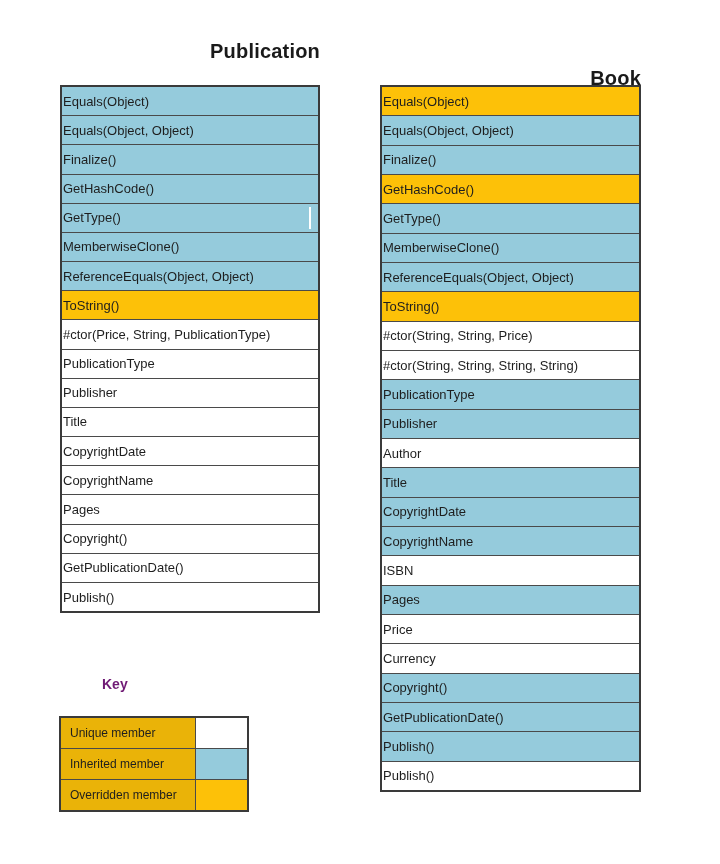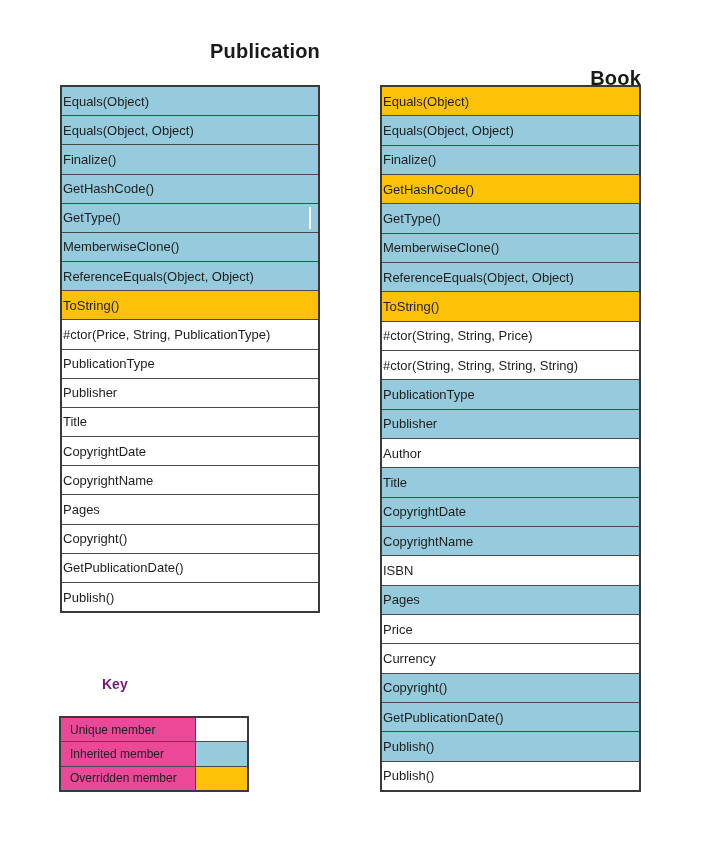--- a/index.html
+++ b/index.html
@@ -36,23 +36,23 @@
   }
   .mrow + .mrow{border-top:1px solid var(--divider);}
   .mrow.inherited{background:var(--inherited);}
   .mrow.overridden{background:var(--overridden);}
   .mrow.unique{background:var(--unique);}
   .key-heading{
     position:absolute;left:65px;top:676px;
     font-size:14px;font-weight:bold;color:#701a75;margin-left:37px;
   }
   .key-table{
-    position:absolute;left:59px;top:716px;width:190px;height:76px;
+    position:absolute;left:59px;top:716px;width:190px;height:96px;
     box-sizing:border-box;border:2px solid var(--border);
-    display:flex;flex-direction:column;background:#ec4899;
+    display:flex;flex-direction:column;background:#eab308;
   }
   .krow{flex:1;display:flex;}
   .krow + .krow{border-top:1px solid var(--divider);}
   .klabel{
     flex:1;display:flex;align-items:center;padding-left:9px;
     font-size:12px;color:var(--text);border-right:1px solid var(--divider);
     white-space:nowrap;
   }
   .kswatch{width:51px;}
   .kswatch.unique{background:var(--unique);}

